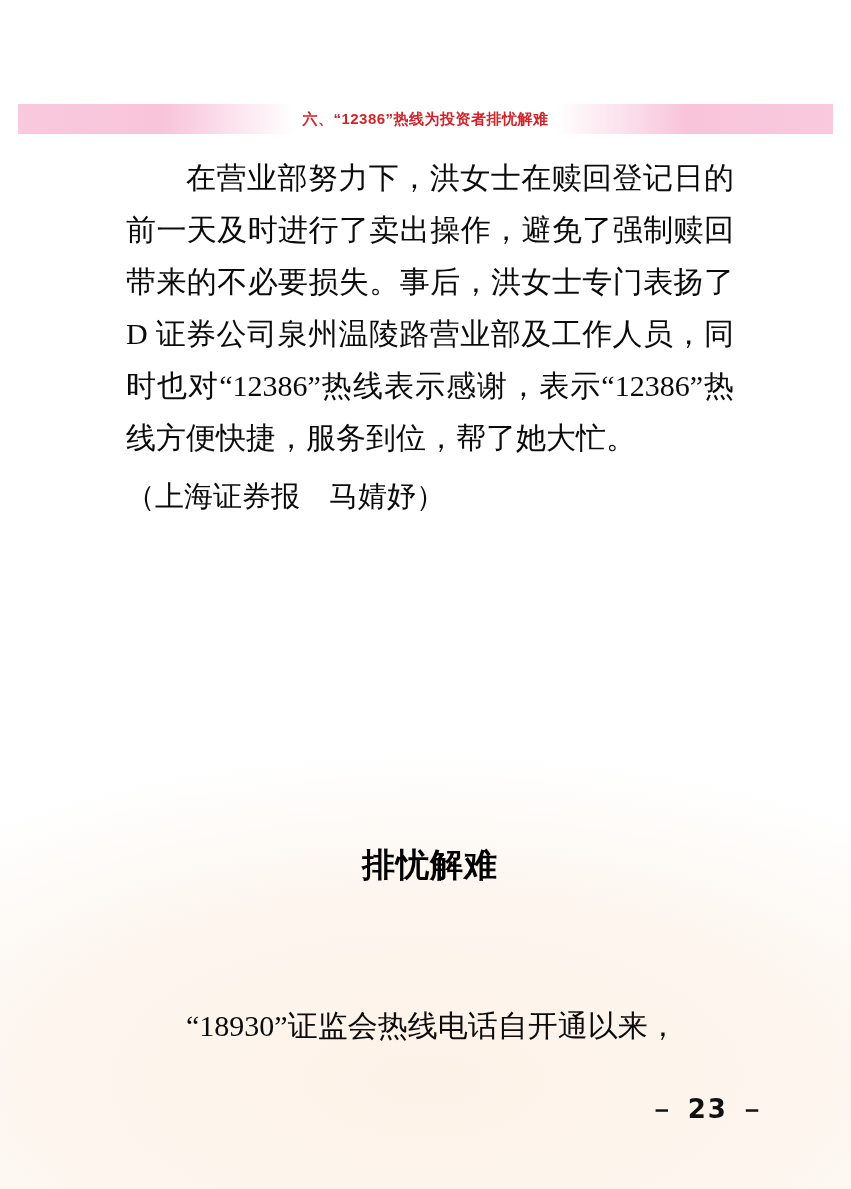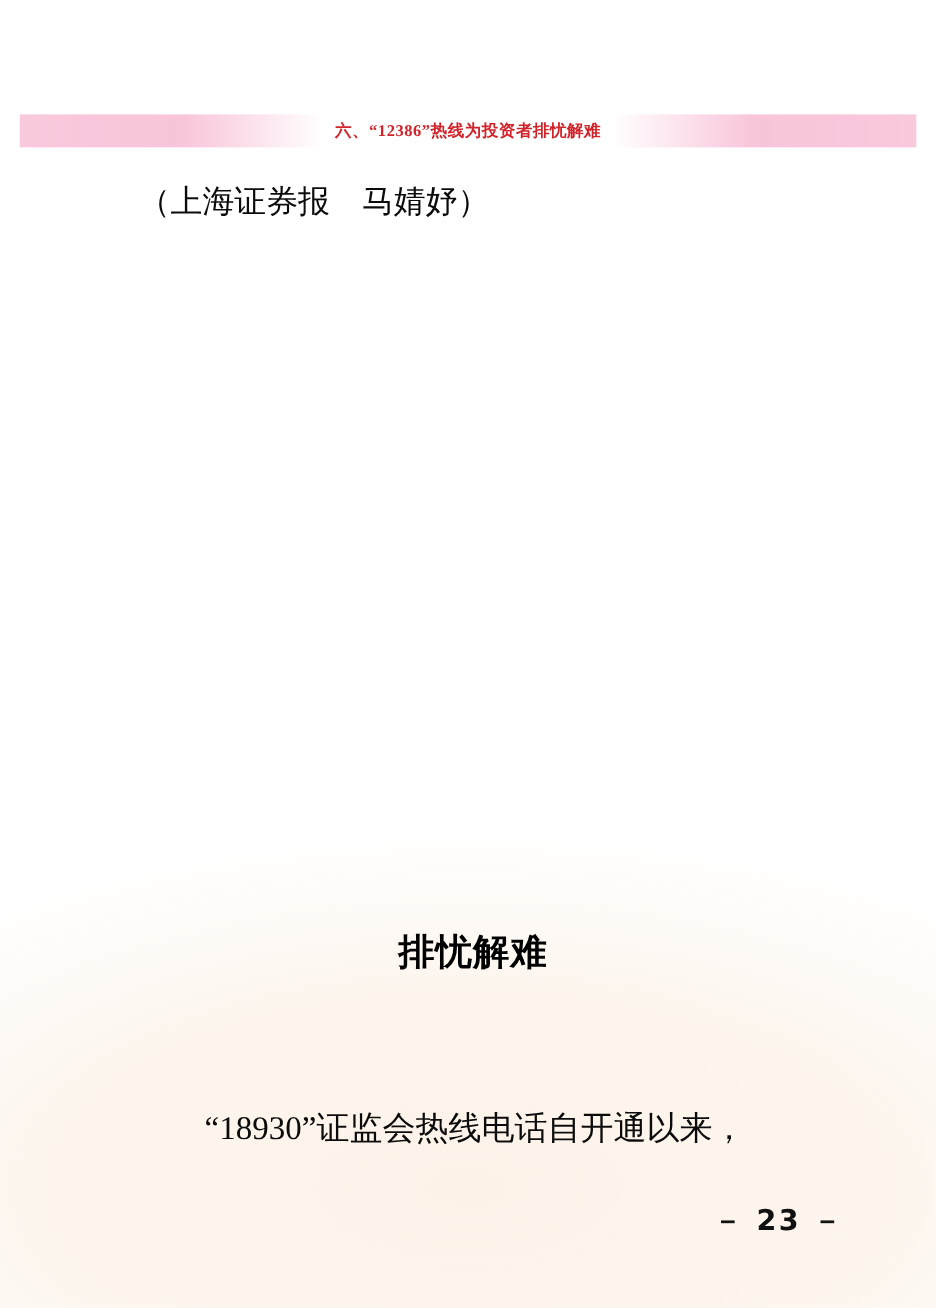--- a/index.html
+++ b/index.html
@@ -35,21 +35,21 @@
   }
   .header-title {
     position: absolute;
     left: 0;
     top: 104px;
     width: 851px;
     height: 30px;
     display: flex;
     align-items: center;
     justify-content: center;
-    font-family: Liberation Serif, serif;
+    font-family: Liberation Sans, sans-serif;
     font-size: 15px;
     font-weight: bold;
     color: #d2232a;
     letter-spacing: 0.5px;
     white-space: nowrap;
   }
 
   
   .body-col {
     position: absolute;
@@ -119,20 +119,21 @@
 </style>
 </head>
 <body>
 
 <div class="page">
 
   <div class="header-band"></div>
   <div class="header-title">六、“12386”热线为投资者排忧解难</div>
 
   <div class="body-col">
+    <p class="para indent">在营业部努力下，洪女士在赎回登记日的前一天及时进行了卖出操作，避免了强制赎回带来的不必要损失。事后，洪女士专门表扬了 D 证券公司泉州温陵路营业部及工作人员，同时也对“12386”热线表示感谢，表示“12386”热线方便快捷，服务到位，帮了她大忙。</p>
     <div class="attribution">（上海证券报　马婧妤）</div>
   </div>
 
   <div class="section-heading">
     <span class="line2">排忧解难</span>
   </div>
 
   <div class="after-heading">
     <p class="para indent">“18930”证监会热线电话自开通以来，</p>
   </div>

